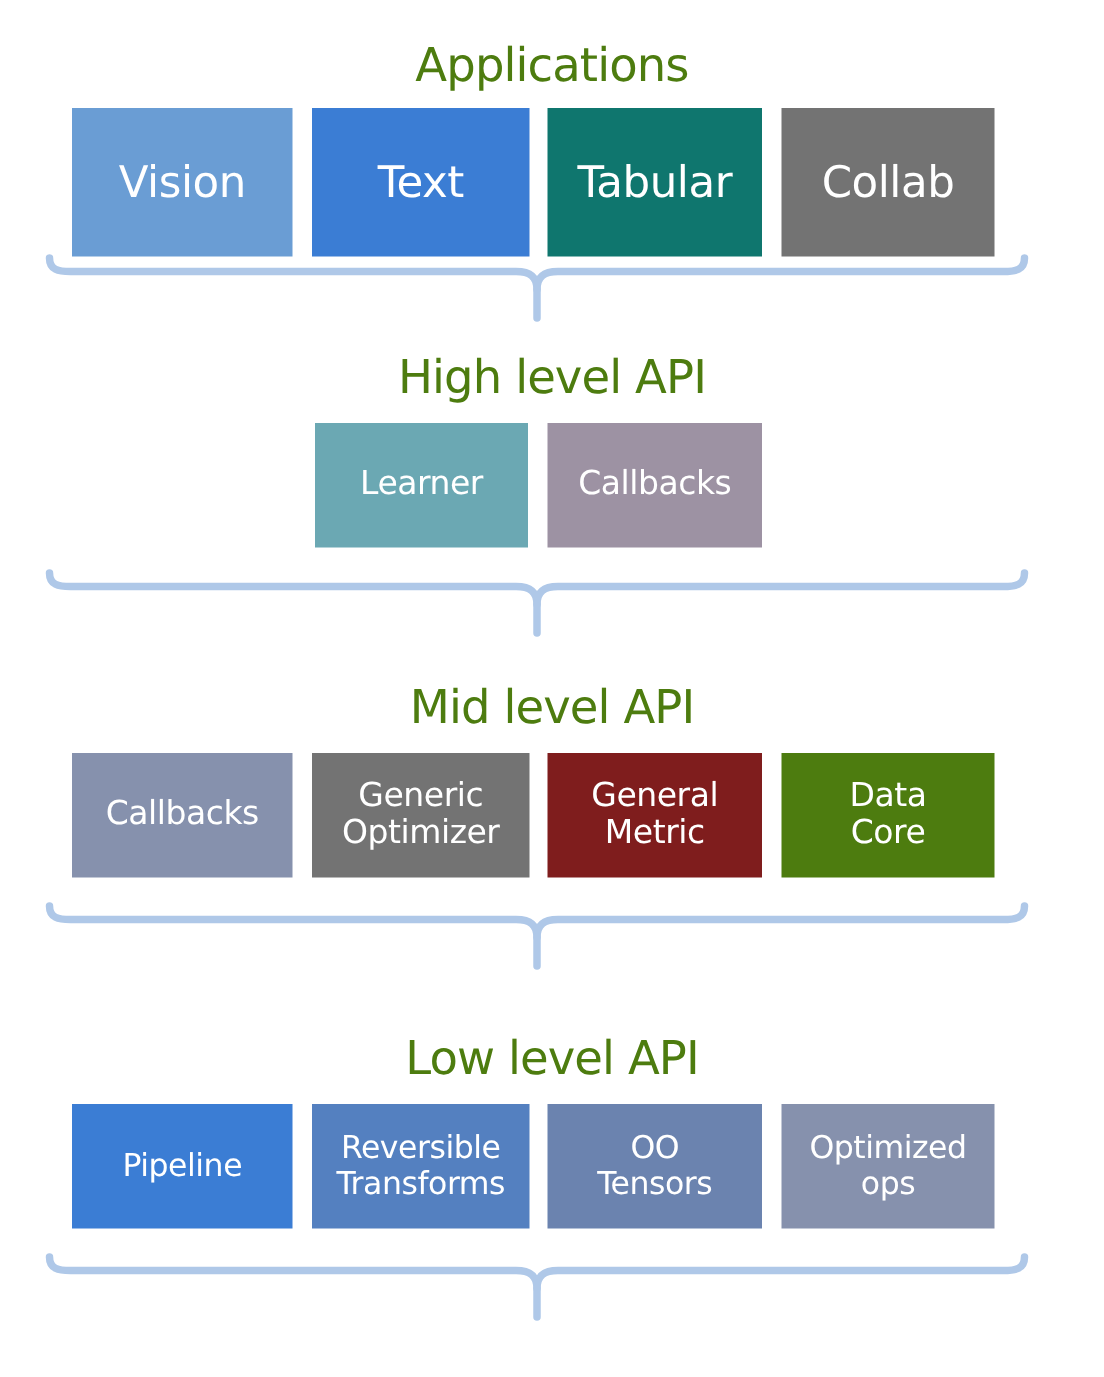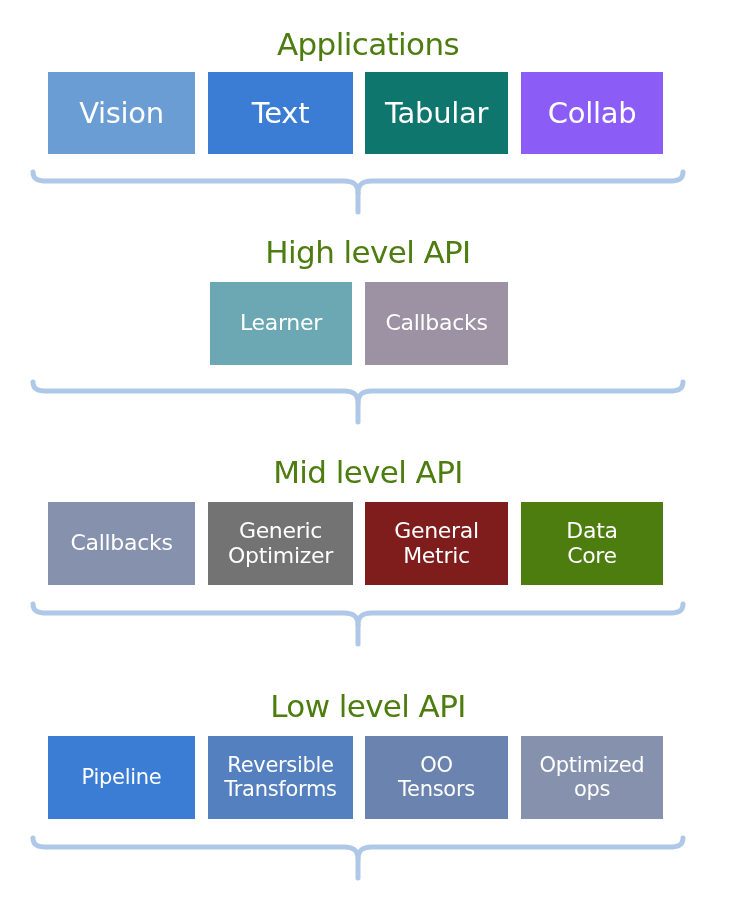--- a/index.html
+++ b/index.html
@@ -45,21 +45,21 @@
 
   
   .m1{left:48px;width:147px;}
   .m2{left:208px;width:145px;}
   .m3{left:365px;width:143px;}
   .m4{left:521px;width:142px;}
 
   .h1{left:210px;width:142px;}
   .h2{left:365px;width:143px;}
 
-  .tall{height:82px;top:0;}
+  .tall{height:99px;top:0;}
   .midtall{height:83px;top:0;}
 
   .fs-apps{font-size:29px;}
   .fs-high{font-size:22px;}
   .fs-mid{font-size:22px;}
   .fs-low{font-size:21px;}
 
   
   .brace{position:absolute;left:0;width:736px;height:52px;}
   .brace svg{display:block;}
@@ -75,21 +75,21 @@
     <div class="row" style="margin-top:8px;">
       <div class="box tall c1 fs-apps" style="background:#6A9DD4;">
         <span class="lbl">Vision</span>
       </div>
       <div class="box tall c2 fs-apps" style="background:#3B7DD4;">
         <span class="lbl">Text</span>
       </div>
       <div class="box tall c3 fs-apps" style="background:#0f766e;">
         <span class="lbl">Tabular</span>
       </div>
-      <div class="box tall c4 fs-apps" style="background:#8b5cf6;">
+      <div class="box tall c4 fs-apps" style="background:#737373;">
         <span class="lbl">Collab</span>
       </div>
     </div>
   </div>
 
   <div class="brace" style="top:168px;">
     <svg width="736" height="52" viewBox="0 0 736 52" xmlns="http://www.w3.org/2000/svg">
       <path d="M33,170.5 C33,170.5 33,170.5 33,170.5" fill="none"></path>
       <path d="M33,4 C33,12 39,13 47,13 L344,13 C353,13 358,16 358,25
                C358,16 363,13 372,13 L669,13 C677,13 683,12 683,4" fill="none" stroke="#AFC8E8" stroke-width="5" stroke-linecap="round" stroke-linejoin="round"></path>

